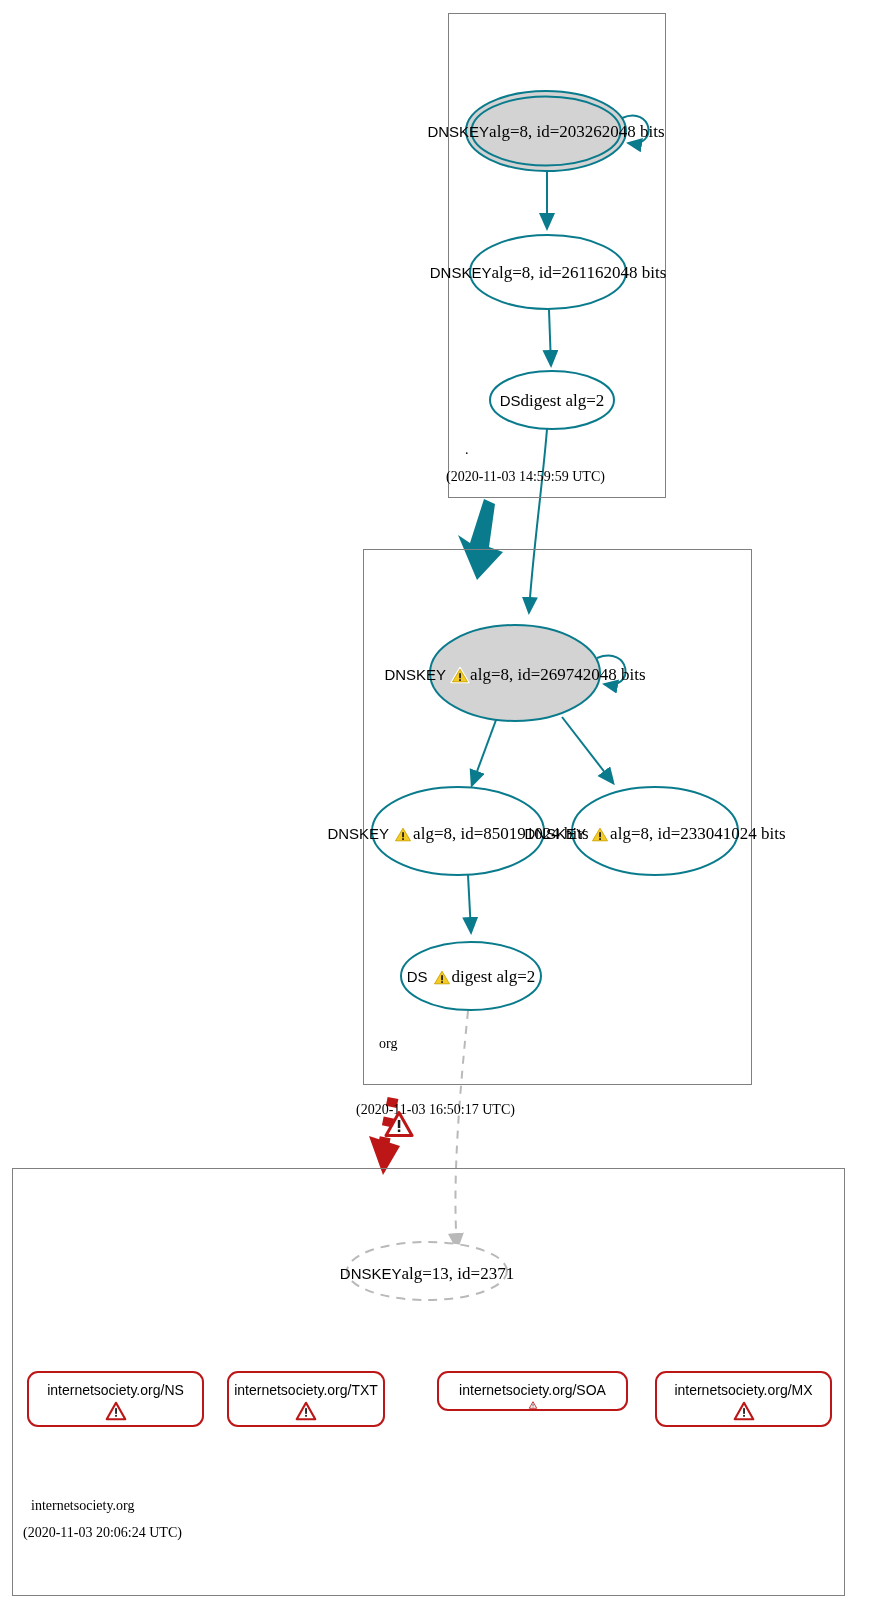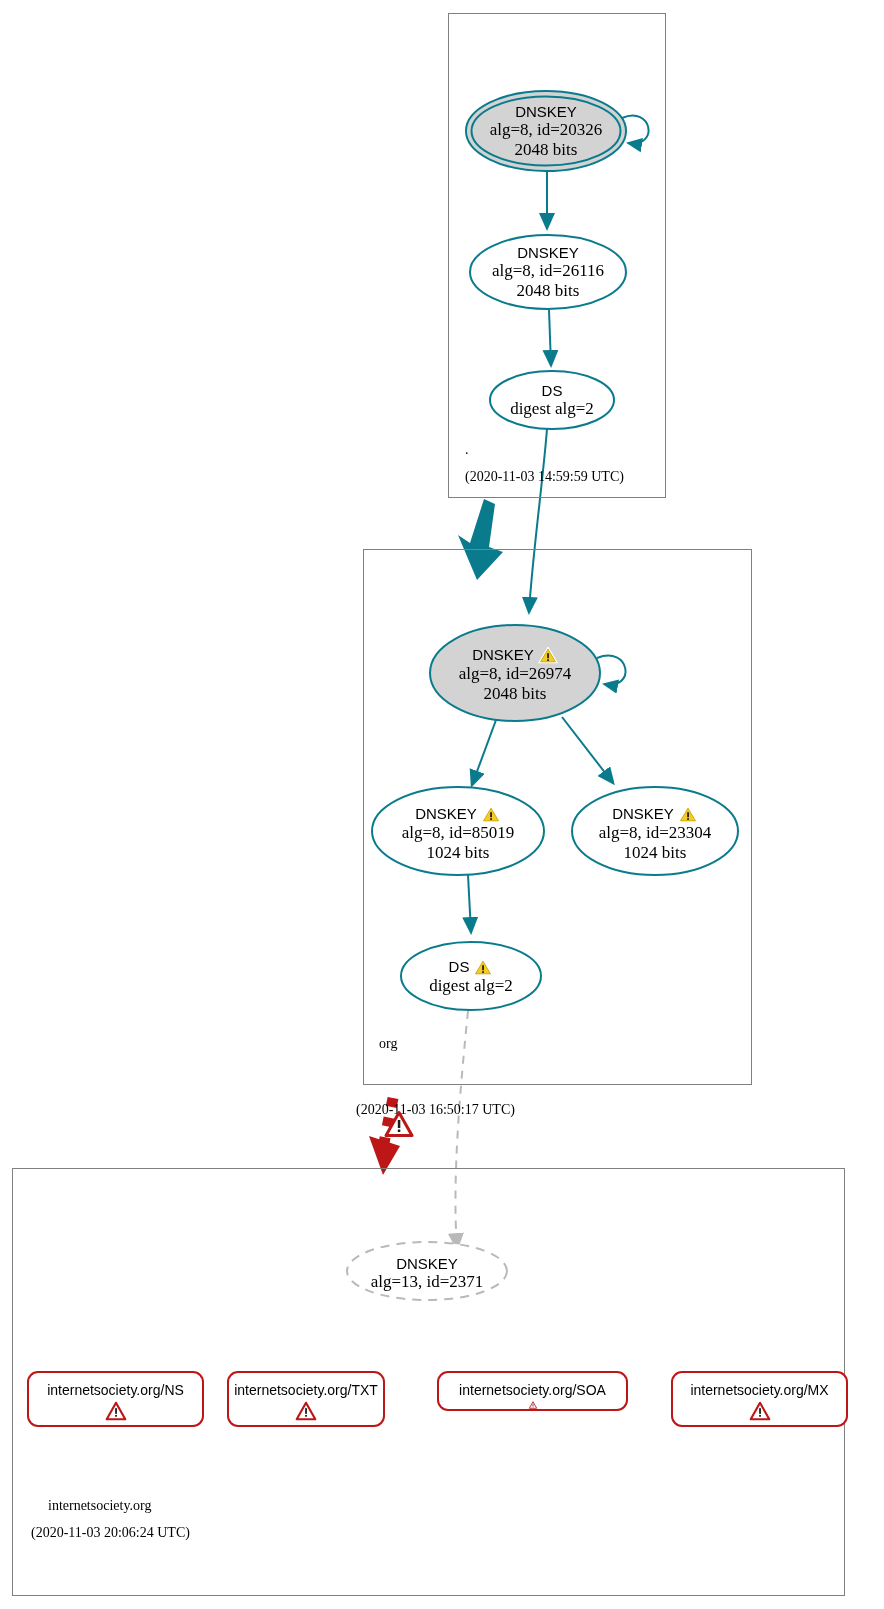--- a/index.html
+++ b/index.html
@@ -29,21 +29,21 @@
   .zone-label {
     position: absolute;
     font-family: "Liberation Serif", serif;
     font-size: 14px;
     color: #000000;
     white-space: nowrap;
   }
   .node {
     position: absolute;
     display: flex;
-    flex-direction: column;
+    flex-direction: row;
     align-items: center;
     justify-content: center;
     box-sizing: border-box;
     text-align: center;
   }
   .node-title {
     font-family: "Liberation Sans", sans-serif;
     font-size: 15px;
     color: #000000;
     line-height: 1.05;
@@ -169,27 +169,27 @@
   <g>
     <ellipse cx="427" cy="1271" rx="80" ry="29" fill="#ffffff" stroke="#b9b9b9" stroke-width="2" stroke-dasharray="9,7"></ellipse>
   </g>
 </svg>
 
 <div class="zone-box" style="left:448px; top:13px; width:218px; height:485px;"></div>
 <div class="zone-box" style="left:363px; top:549px; width:389px; height:536px;"></div>
 <div class="zone-box" style="left:12px; top:1168px; width:833px; height:428px;"></div>
 
 <div class="zone-label" style="left:465px; top:442px;">.</div>
-<div class="zone-label" style="left:465px; top:469px;">(2020-11-03 14:59:59 UTC)</div>
+<div class="zone-label" style="left:446px; top:469px;">(2020-11-03 14:59:59 UTC)</div>
 
 <div class="zone-label" style="left:379px; top:1036px;">org</div>
 <div class="zone-label" style="left:356px; top:1056px;margin-top:46px;">(2020-11-03 16:50:17 UTC)</div>
 
-<div class="zone-label" style="left:48px; top:1498px;font-family:Liberation Serif, serif;">internetsociety.org</div>
-<div class="zone-label" style="left:31px; top:1525px;">(2020-11-03 20:06:24 UTC)</div>
+<div class="zone-label" style="left:31px; top:1498px;font-family:Liberation Serif, serif;">internetsociety.org</div>
+<div class="zone-label" style="left:23px; top:1525px;">(2020-11-03 20:06:24 UTC)</div>
 
 <div class="node" style="left:466px; top:105px; width:160px; height:54px;">
   <div class="node-title">
     <span>DNSKEY</span>
   </div>
   <div class="node-sub">alg=8, id=20326</div>
   <div class="node-sub">2048 bits</div>
 </div>
 
 <div class="node" style="left:468px; top:246px; width:160px; height:54px;">
@@ -295,20 +295,20 @@
 
 <div class="rrset-box" style="left:437px; top:1371px; width:191px; height:40px;">
   <div class="rrset-label">internetsociety.org/SOA</div>
   <svg class="warn-r" viewBox="0 0 30 28">
     <path d="M15 2.5 L28 25.5 L2 25.5 Z" fill="#ffffff" stroke="#bc1616" stroke-width="3" stroke-linejoin="round"></path>
     <rect x="13.8" y="10" width="2.5" height="8" fill="#1a1a1a"></rect>
     <rect x="13.8" y="19.5" width="2.5" height="2.5" fill="#1a1a1a"></rect>
   </svg>
 </div>
 
-<div class="rrset-box" style="left:671px; top:1371px; width:177px; height:56px;">
+<div class="rrset-box" style="left:655px; top:1371px; width:177px; height:56px;">
   <div class="rrset-label">internetsociety.org/MX</div>
   <svg class="warn-r" viewBox="0 0 30 28">
     <path d="M15 2.5 L28 25.5 L2 25.5 Z" fill="#ffffff" stroke="#bc1616" stroke-width="3" stroke-linejoin="round"></path>
     <rect x="13.8" y="10" width="2.5" height="8" fill="#1a1a1a"></rect>
     <rect x="13.8" y="19.5" width="2.5" height="2.5" fill="#1a1a1a"></rect>
   </svg>
 </div>
 
 </body></html>

